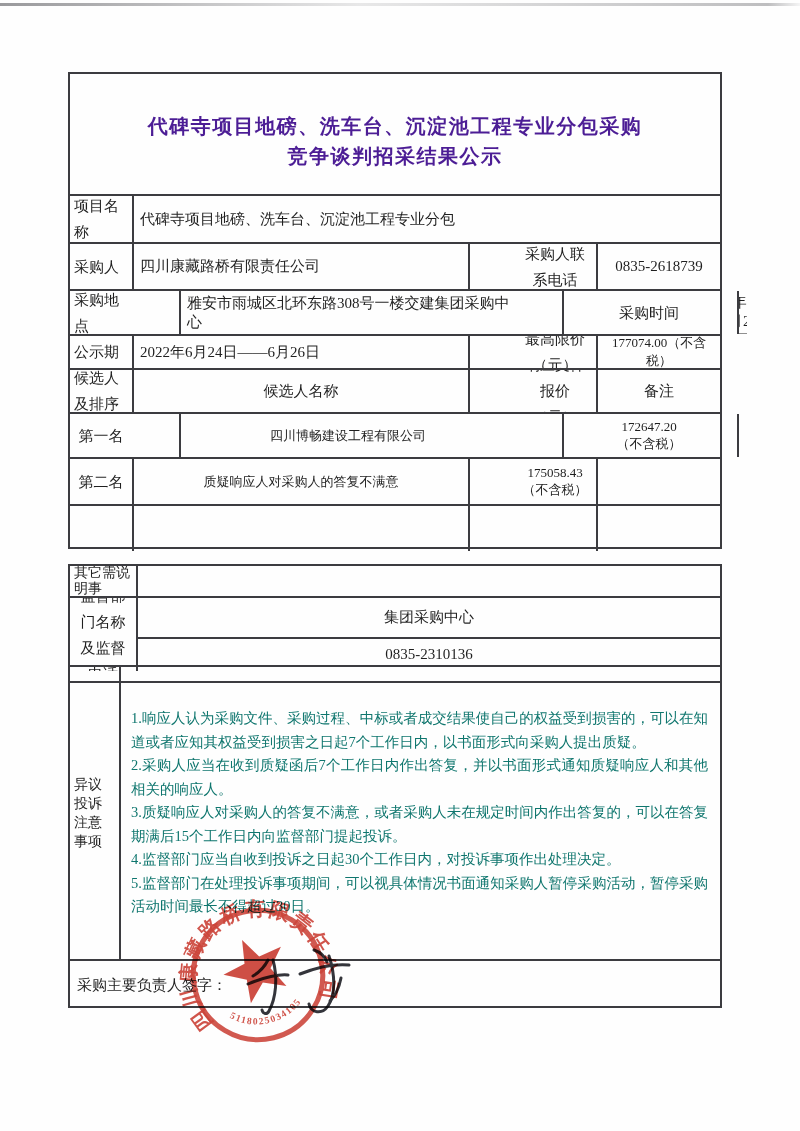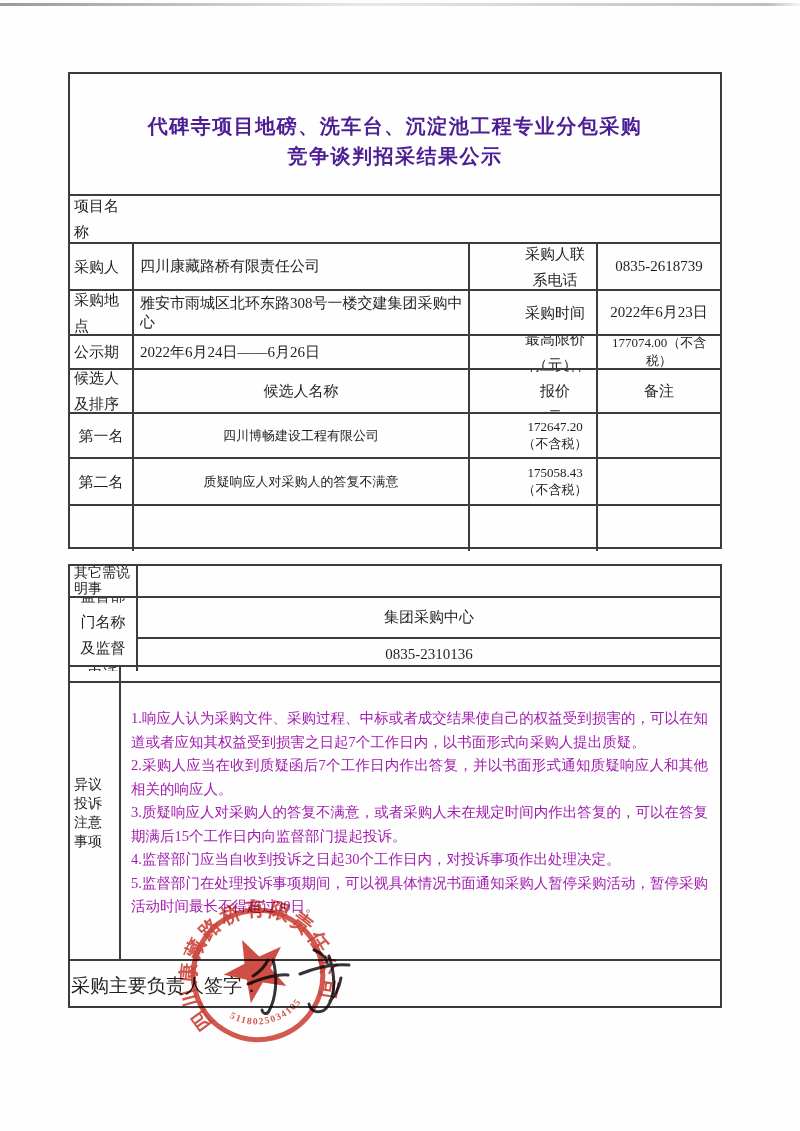--- a/index.html
+++ b/index.html
@@ -37,39 +37,39 @@
   .w336 { width: 336px; flex: none; }
   .w128 { width: 128px; flex: none; padding-left: 48px; }
   .grow { flex: 1 1 auto; }
 
   .title-row { height: 120px; align-items: center; justify-content: center; }
   .title-block { width: 100%; text-align: center; padding-top: 14px; }
   .title-block div {
     font-weight: bold; font-size: 20px; line-height: 30px; letter-spacing: 1.5px; color: #4c1d95;
   }
 
-  .h48 { height: 48px; } .h47 { height: 47px; } .h45 { height: 45px; }
+  .h48 { height: 48px; } .h47 { height: 47px; } .h45 { height: 45px; gap: 47px; }
   .h34 { height: 34px; } .h44 { height: 44px; }
   .h30 { height: 30px; } .h75 { height: 75px; }
   .h40 { height: 40px; } .h35 { height: 35px; }
   .h292 { height: 292px; } .h51 { height: 51px; }
 
   .lbl  { font-size: 15px; line-height: 26px; }
   .val  { font-size: 15px; }
   .mid  { justify-content: center; text-align: center; }
   .sm   { font-size: 13px; }
   .pad-l { padding-left: 6px; }
 
   .sup-col { flex: 1 1 auto; display: flex; flex-direction: column; }
   .sup-col .cell { border-left: none; width: 100%; }
 
   .complaint-cell { align-items: center; }
-  .complaint-text { font-size: 14.5px; line-height: 1.62; color: #a21caf; text-align: justify; padding: 4px 8px 4px 6px; }
-
-  .sig-row .cell { font-size: 19px; padding-left: 1px; }
+  .complaint-text { font-size: 14.5px; line-height: 1.62; color: #0f766e; text-align: justify; padding: 4px 8px 4px 6px; }
+
+  .sig-row .cell { font-size: 15px; padding-left: 7px; }
 
   .stamp-svg {
     position: absolute; left: 174px; top: 891px; width: 168px; height: 168px;
     mix-blend-mode: multiply; opacity: .93; pointer-events: none;
   }
   .sig-svg {
     position: absolute; left: 228px; top: 936px; width: 132px; height: 100px;
     mix-blend-mode: multiply; pointer-events: none;
   }
 </style>
@@ -83,20 +83,21 @@
 
     <div class="row title-row">
       <div class="title-block">
         <div>代碑寺项目地磅、洗车台、沉淀池工程专业分包采购</div>
         <div>竞争谈判招采结果公示</div>
       </div>
     </div>
 
     <div class="row h48">
       <div class="cell w62 lbl">项目名称</div>
+      <div class="cell grow val pad-l">代碑寺项目地磅、洗车台、沉淀池工程专业分包</div>
     </div>
 
     <div class="row h47">
       <div class="cell w62 lbl">采购人</div>
       <div class="cell w336 val pad-l">四川康藏路桥有限责任公司</div>
       <div class="cell w128 lbl mid">采购人联系电话</div>
       <div class="cell grow val mid">0835-2618739</div>
     </div>
 
     <div class="row h45">

